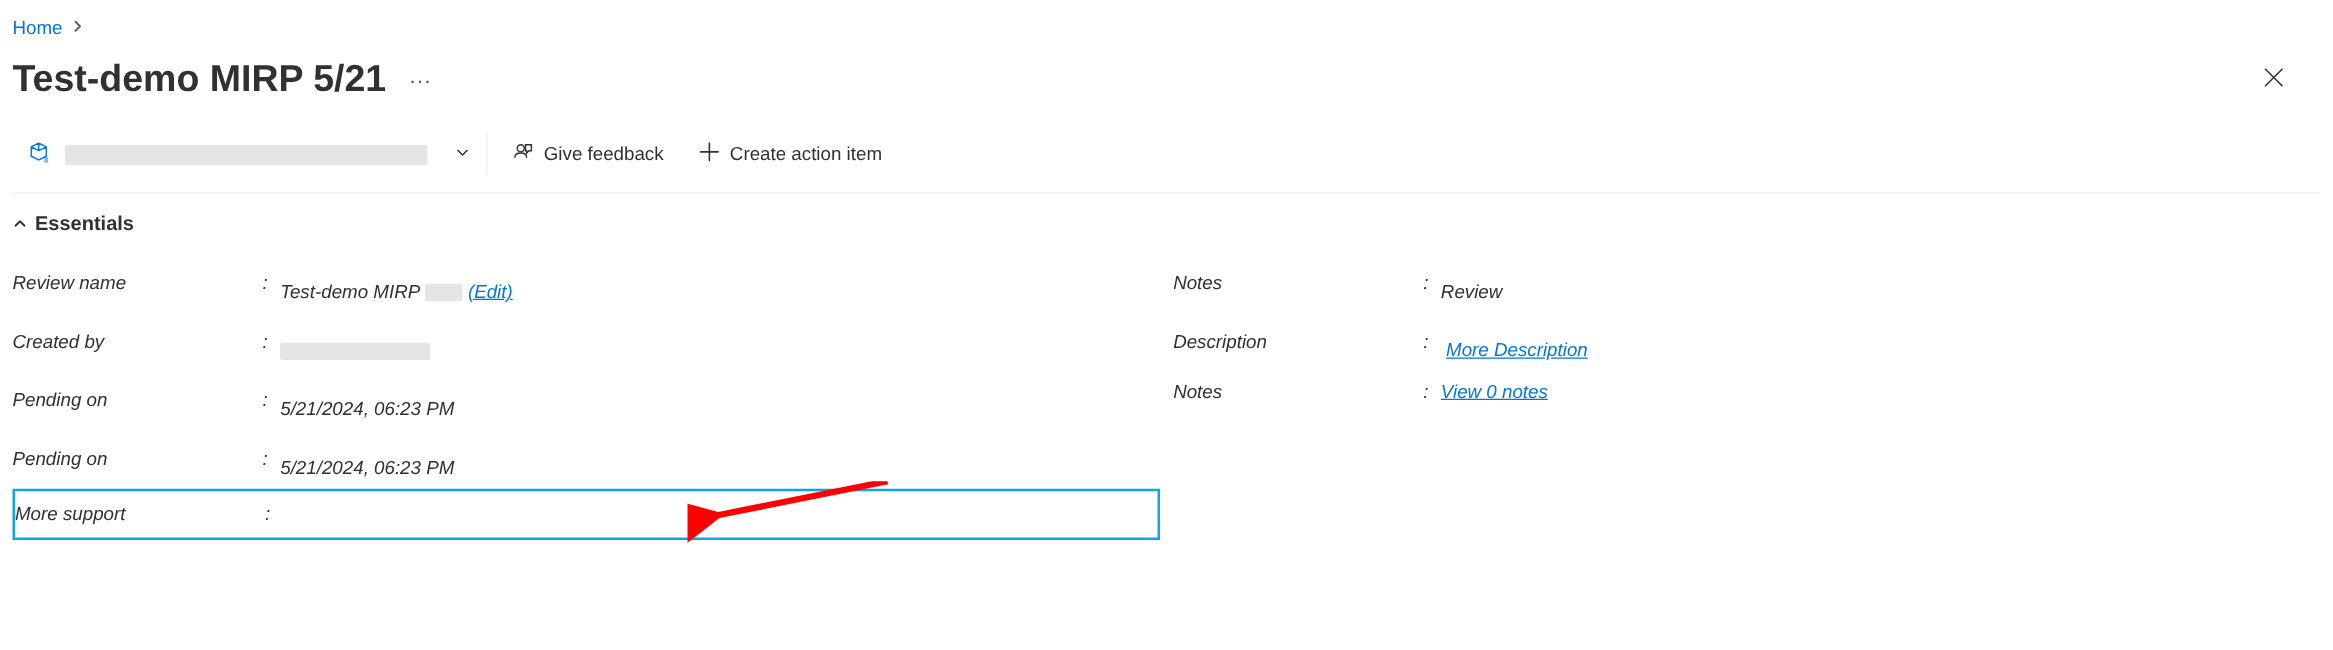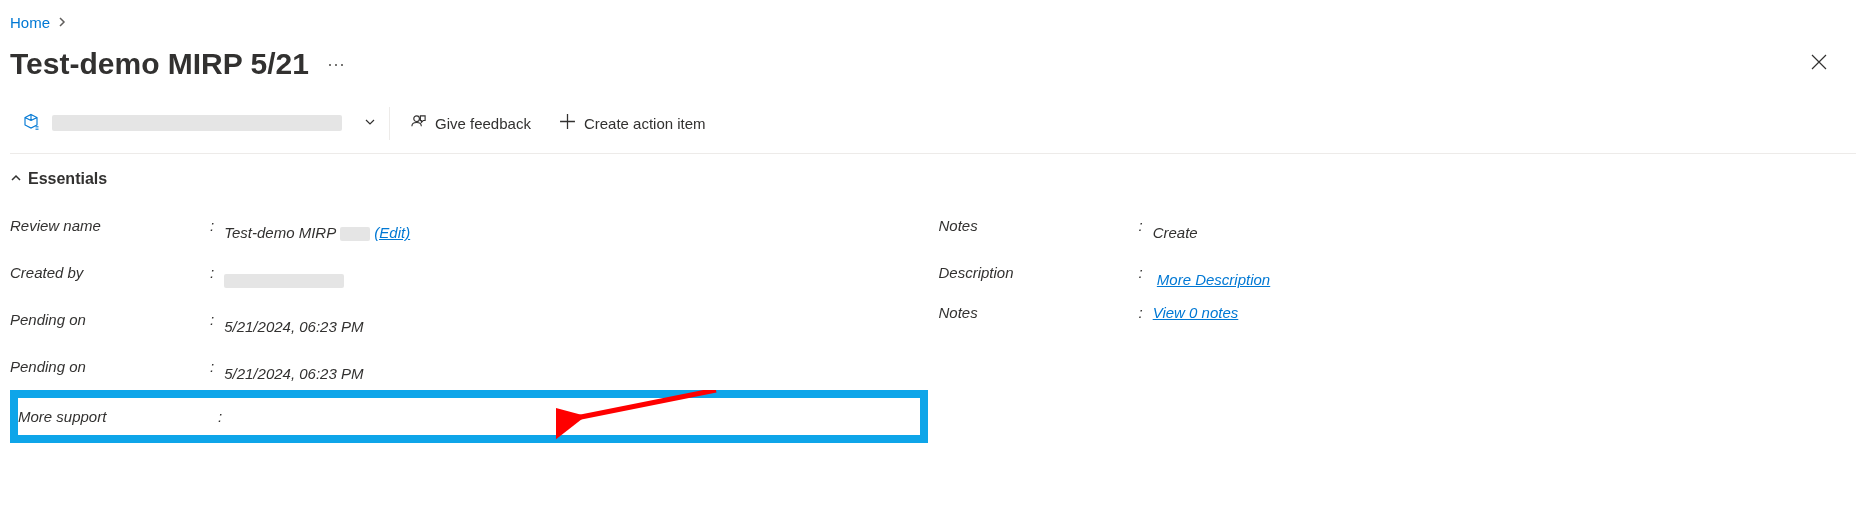--- a/index.html
+++ b/index.html
@@ -170,21 +170,21 @@
       color: #0078d4;
       text-decoration: underline;
       cursor: pointer;
     }
     .edit-link {
       color: #0078d4;
       text-decoration: underline;
       cursor: pointer;
     }
     .highlight-box {
-      border: 8px solid #0ea5e9;
+      border: 2px solid #0ea5e9;
       padding: 2px 0;
       position: relative;
     }
     .arrow-overlay {
       position: absolute;
       left: 538px;
       top: -8px;
       pointer-events: none;
     }
   </style>
@@ -305,21 +305,21 @@
         </defs>
         <line x1="160" y1="0" x2="20" y2="28" stroke="#ff0000" stroke-width="5" marker-end="url(#ah)"></line>
       </svg>
     </div>
   </div>
 
   <div class="col">
     <div class="field-row">
       <span class="field-label">Notes</span>
       <span class="field-colon">:</span>
-      <span class="field-value">Create</span>
+      <span class="field-value">Review</span>
     </div>
 
     <div class="field-row">
       <span class="field-label">Description</span>
       <span class="field-colon">:</span>
       <span class="field-value">&nbsp;<a href="#" class="link">More Description</a></span>
     </div>
 
     <div class="field-row">
       <span class="field-label">Notes</span>

